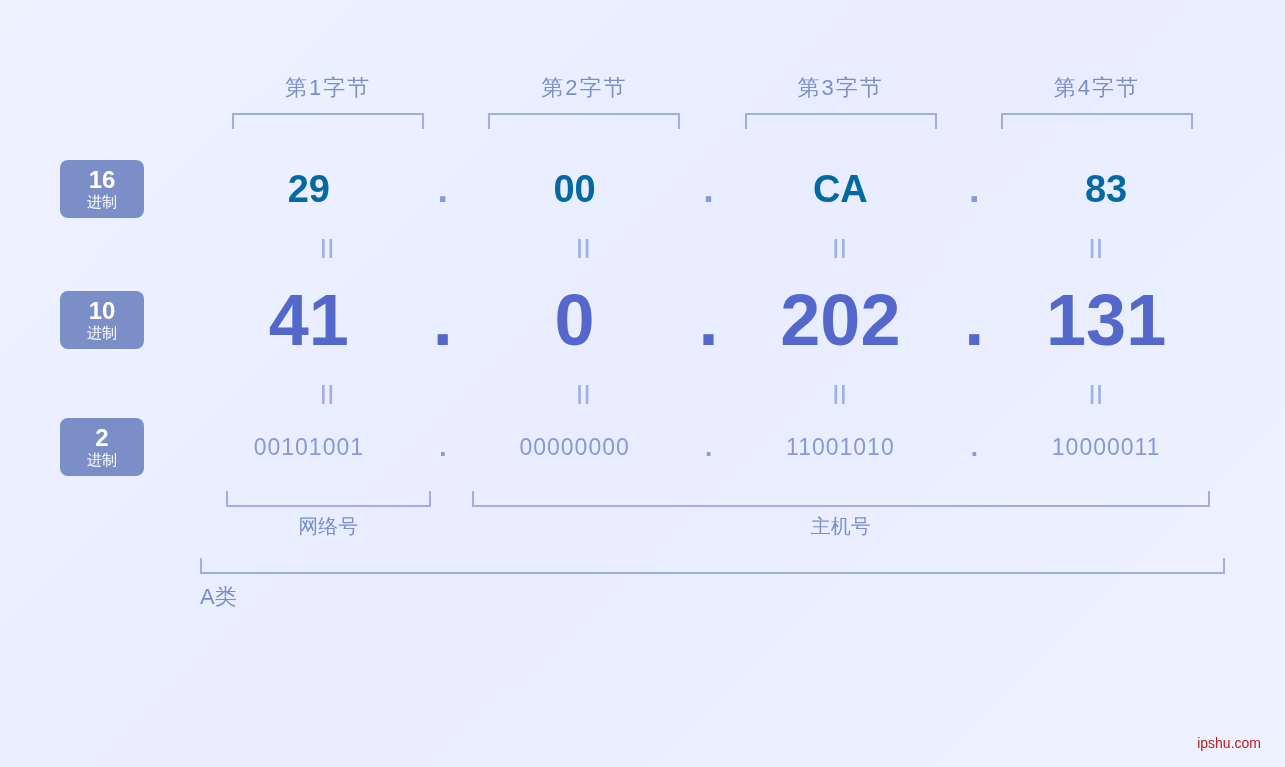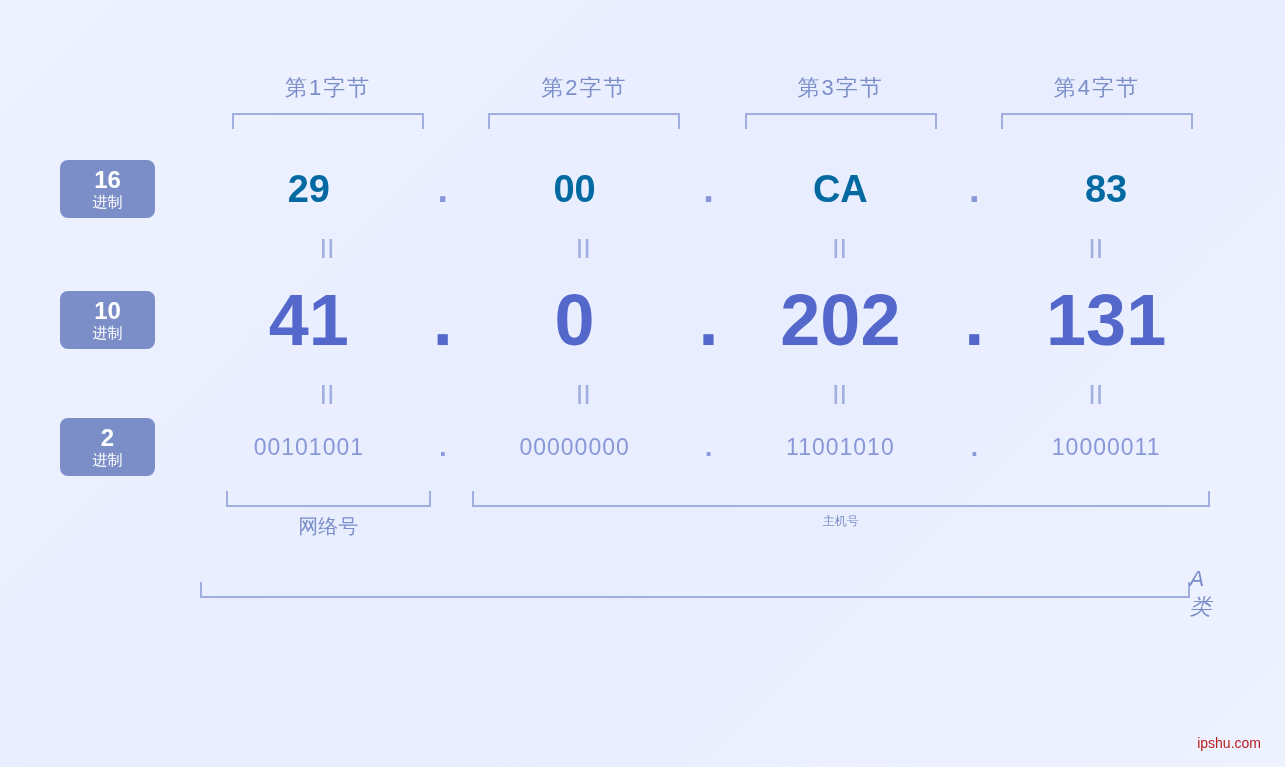--- a/index.html
+++ b/index.html
@@ -79,21 +79,21 @@
       width: 130px;
       display: flex;
       justify-content: flex-start;
       align-items: center;
     }
 
     .label-badge {
       background: #7b8ec8;
       color: white;
       border-radius: 8px;
-      width: 95px;
+      width: 84px;
       height: 58px;
       display: flex;
       flex-direction: column;
       align-items: center;
       justify-content: center;
       font-size: 20px;
       line-height: 1.2;
     }
 
     .label-badge .num {
@@ -316,24 +316,24 @@
 
   <div style="display:flex; width:100%; padding-left:140px; margin-top:8px; align-items:flex-start;">
 
     <div style="flex:1; display:flex; flex-direction:column; align-items:center;">
       <div style="width:80%; height:16px; border-bottom:2px solid #a0aee0; border-left:2px solid #a0aee0; border-right:2px solid #a0aee0;"></div>
       <span style="color:#7b8ec8; font-size:20px; margin-top:6px;">网络号</span>
     </div>
 
     <div style="flex:3; display:flex; flex-direction:column; align-items:center;">
       <div style="width:96%; height:16px; border-bottom:2px solid #a0aee0; border-left:2px solid #a0aee0; border-right:2px solid #a0aee0;"></div>
-      <span style="color:#7b8ec8; font-size:12px; margin-top:6px;">主机号</span>
-    </div>
-  </div>
-
-  <div style="width:100%; padding-left:140px; margin-top:18px; display:flex; flex-direction:row; align-items:center;font-style:italic;">
+      <span style="color:#7b8ec8; font-size:20px; margin-top:6px;">主机号</span>
+    </div>
+  </div>
+
+  <div style="width:100%; padding-left:140px; margin-top:18px; display:flex; flex-direction:column; ">
     <div style="width:100%; height:16px; border-bottom:2px solid #a0aee0; border-left:2px solid #a0aee0; border-right:2px solid #a0aee0;"></div>
     <span style="color:#7b8ec8; font-size:22px; margin-top:8px;">A类</span>
   </div>
 
 </div>
 
 <div class="watermark">ipshu.com</div>
 
 </body></html>

